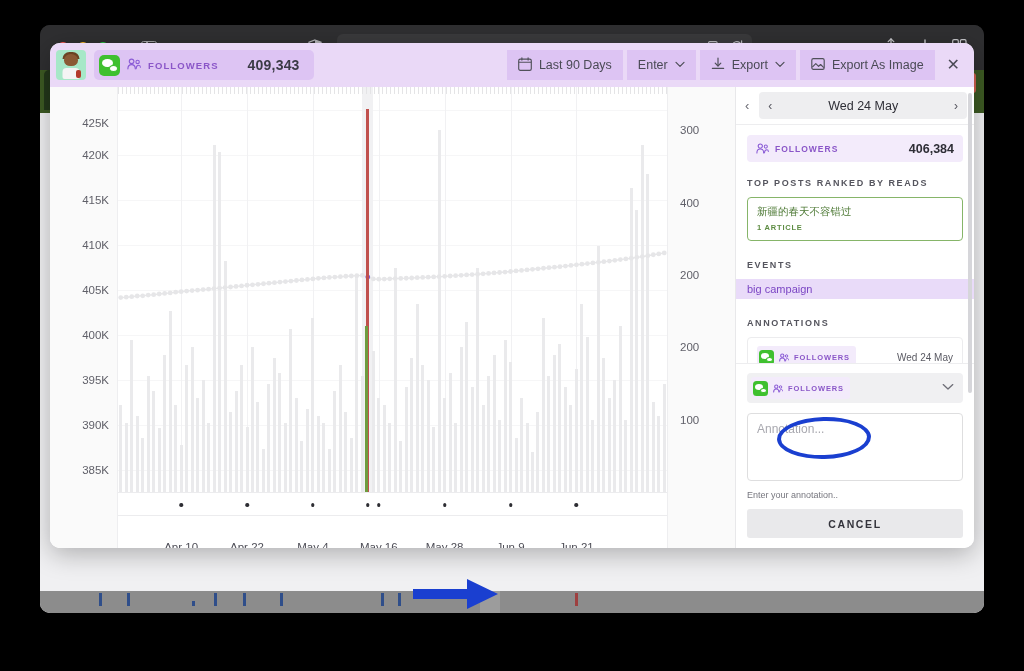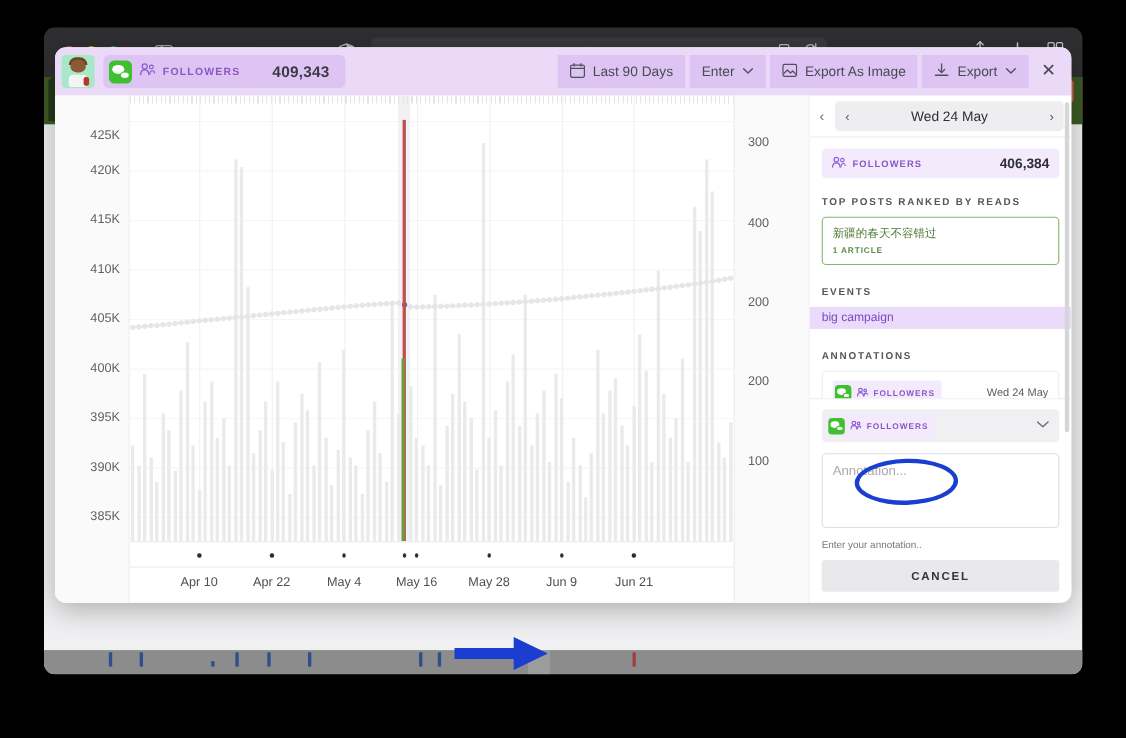--- a/index.html
+++ b/index.html
@@ -193,21 +193,21 @@
   #line-svg { position: absolute; left:0; top:0; width:100%; height:100%; z-index: 4; }
 
   #x-axis {
     position: absolute; left: 68px; right: 68px; bottom: 0; height: 56px;
     border-top: 1px solid #ececee;
   }
   .x-dotrow { position: absolute; left:0; right:0; top: 10px; height: 8px; }
   .x-dot { position: absolute; width: 3.5px; height: 3.5px; border-radius: 50%; background: #2d2d33; transform: translateX(-50%); }
   .x-sep { position: absolute; left: 0; right: 0; top: 22px; height: 1px; background: #ececee; }
   .xtick {
-    position: absolute; top: 31px; font-size: 11.5px; color: #4e4e57;
+    position: absolute; top: 48px; font-size: 11.5px; color: #4e4e57;
     transform: translateX(-50%); white-space: nowrap;
   }
   .hatch-strip {
     position: absolute; left: 68px; right: 68px; top: 0; height: 7px;
     background: repeating-linear-gradient(90deg,#e4e4e6 0 1px,transparent 1px 4px);
     z-index: 8;
   }
 
   
   #detail-sidebar {
@@ -451,41 +451,41 @@
           <span class="chev">
             <svg width="10" height="7" viewBox="0 0 10 7">
                 <path d="M1 1.4 L5 5.4 L9 1.4" fill="none" stroke="#50505a" stroke-width="1.25" stroke-linecap="round" stroke-linejoin="round"></path>
               </svg>
           </span>
         </button>
 
         <button class="hdr-btn">
           <span>
             <svg width="14" height="14" viewBox="0 0 14 14">
-              <rect x="0.8" y="1.6" width="12.4" height="10.8" rx="1.6" fill="none" stroke="#50505a" stroke-width="1.15"></rect>
-              <path d="M1.3 10.2 L4.8 6.6 L7.6 9.3 L9.6 7.5 L12.8 10.6" fill="none" stroke="#50505a" stroke-width="1.15" stroke-linejoin="round"></path>
-            </svg>
-          </span>
-          <span>Export As Image</span>
-        </button>
-
-        <button class="hdr-btn">
-          <span>
-            <svg width="14" height="14" viewBox="0 0 14 14">
               <path d="M7 1 V8.6" stroke="#50505a" stroke-width="1.2" stroke-linecap="round"></path>
               <path d="M4.2 6.2 L7 9 L9.8 6.2" fill="none" stroke="#50505a" stroke-width="1.2" stroke-linecap="round" stroke-linejoin="round"></path>
               <path d="M1.4 11.4 H12.6" stroke="#50505a" stroke-width="1.2" stroke-linecap="round"></path>
             </svg>
           </span>
           <span>Export</span>
           <span class="chev">
             <svg width="10" height="7" viewBox="0 0 10 7">
                 <path d="M1 1.4 L5 5.4 L9 1.4" fill="none" stroke="#50505a" stroke-width="1.25" stroke-linecap="round" stroke-linejoin="round"></path>
               </svg>
           </span>
+        </button>
+
+        <button class="hdr-btn">
+          <span>
+            <svg width="14" height="14" viewBox="0 0 14 14">
+              <rect x="0.8" y="1.6" width="12.4" height="10.8" rx="1.6" fill="none" stroke="#50505a" stroke-width="1.15"></rect>
+              <path d="M1.3 10.2 L4.8 6.6 L7.6 9.3 L9.6 7.5 L12.8 10.6" fill="none" stroke="#50505a" stroke-width="1.15" stroke-linejoin="round"></path>
+            </svg>
+          </span>
+          <span>Export As Image</span>
         </button>
 
         <button class="hdr-close">✕</button>
       </div>
     </div>
 
     <div id="modal-body">
 
       <div id="chart-area">
         <div id="y-axis-left">

